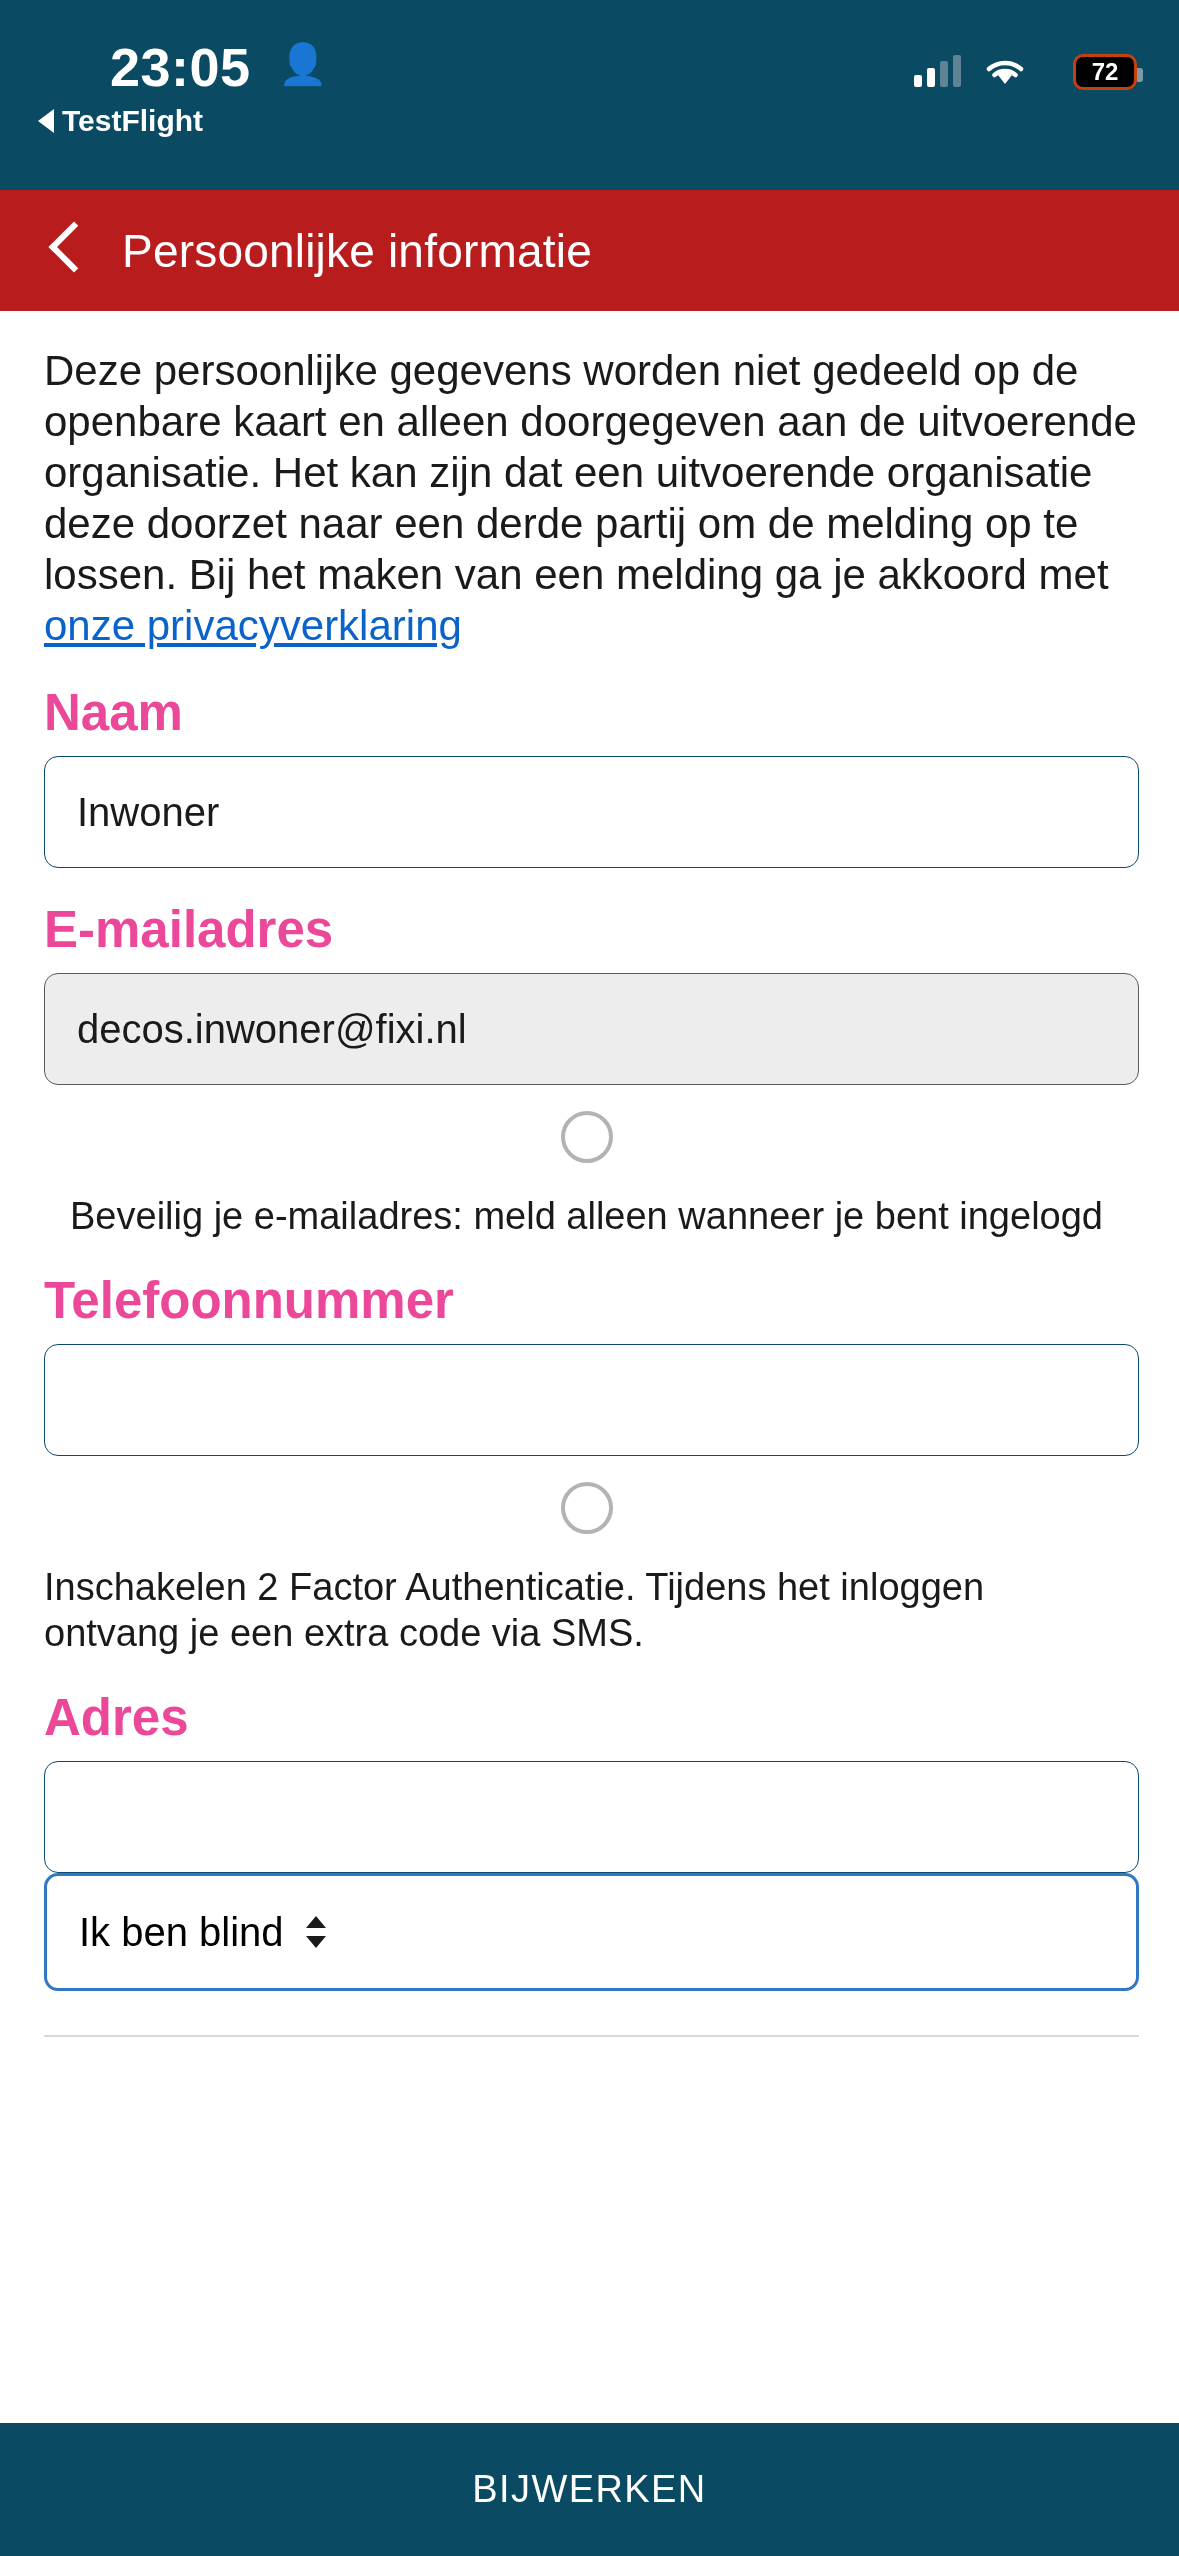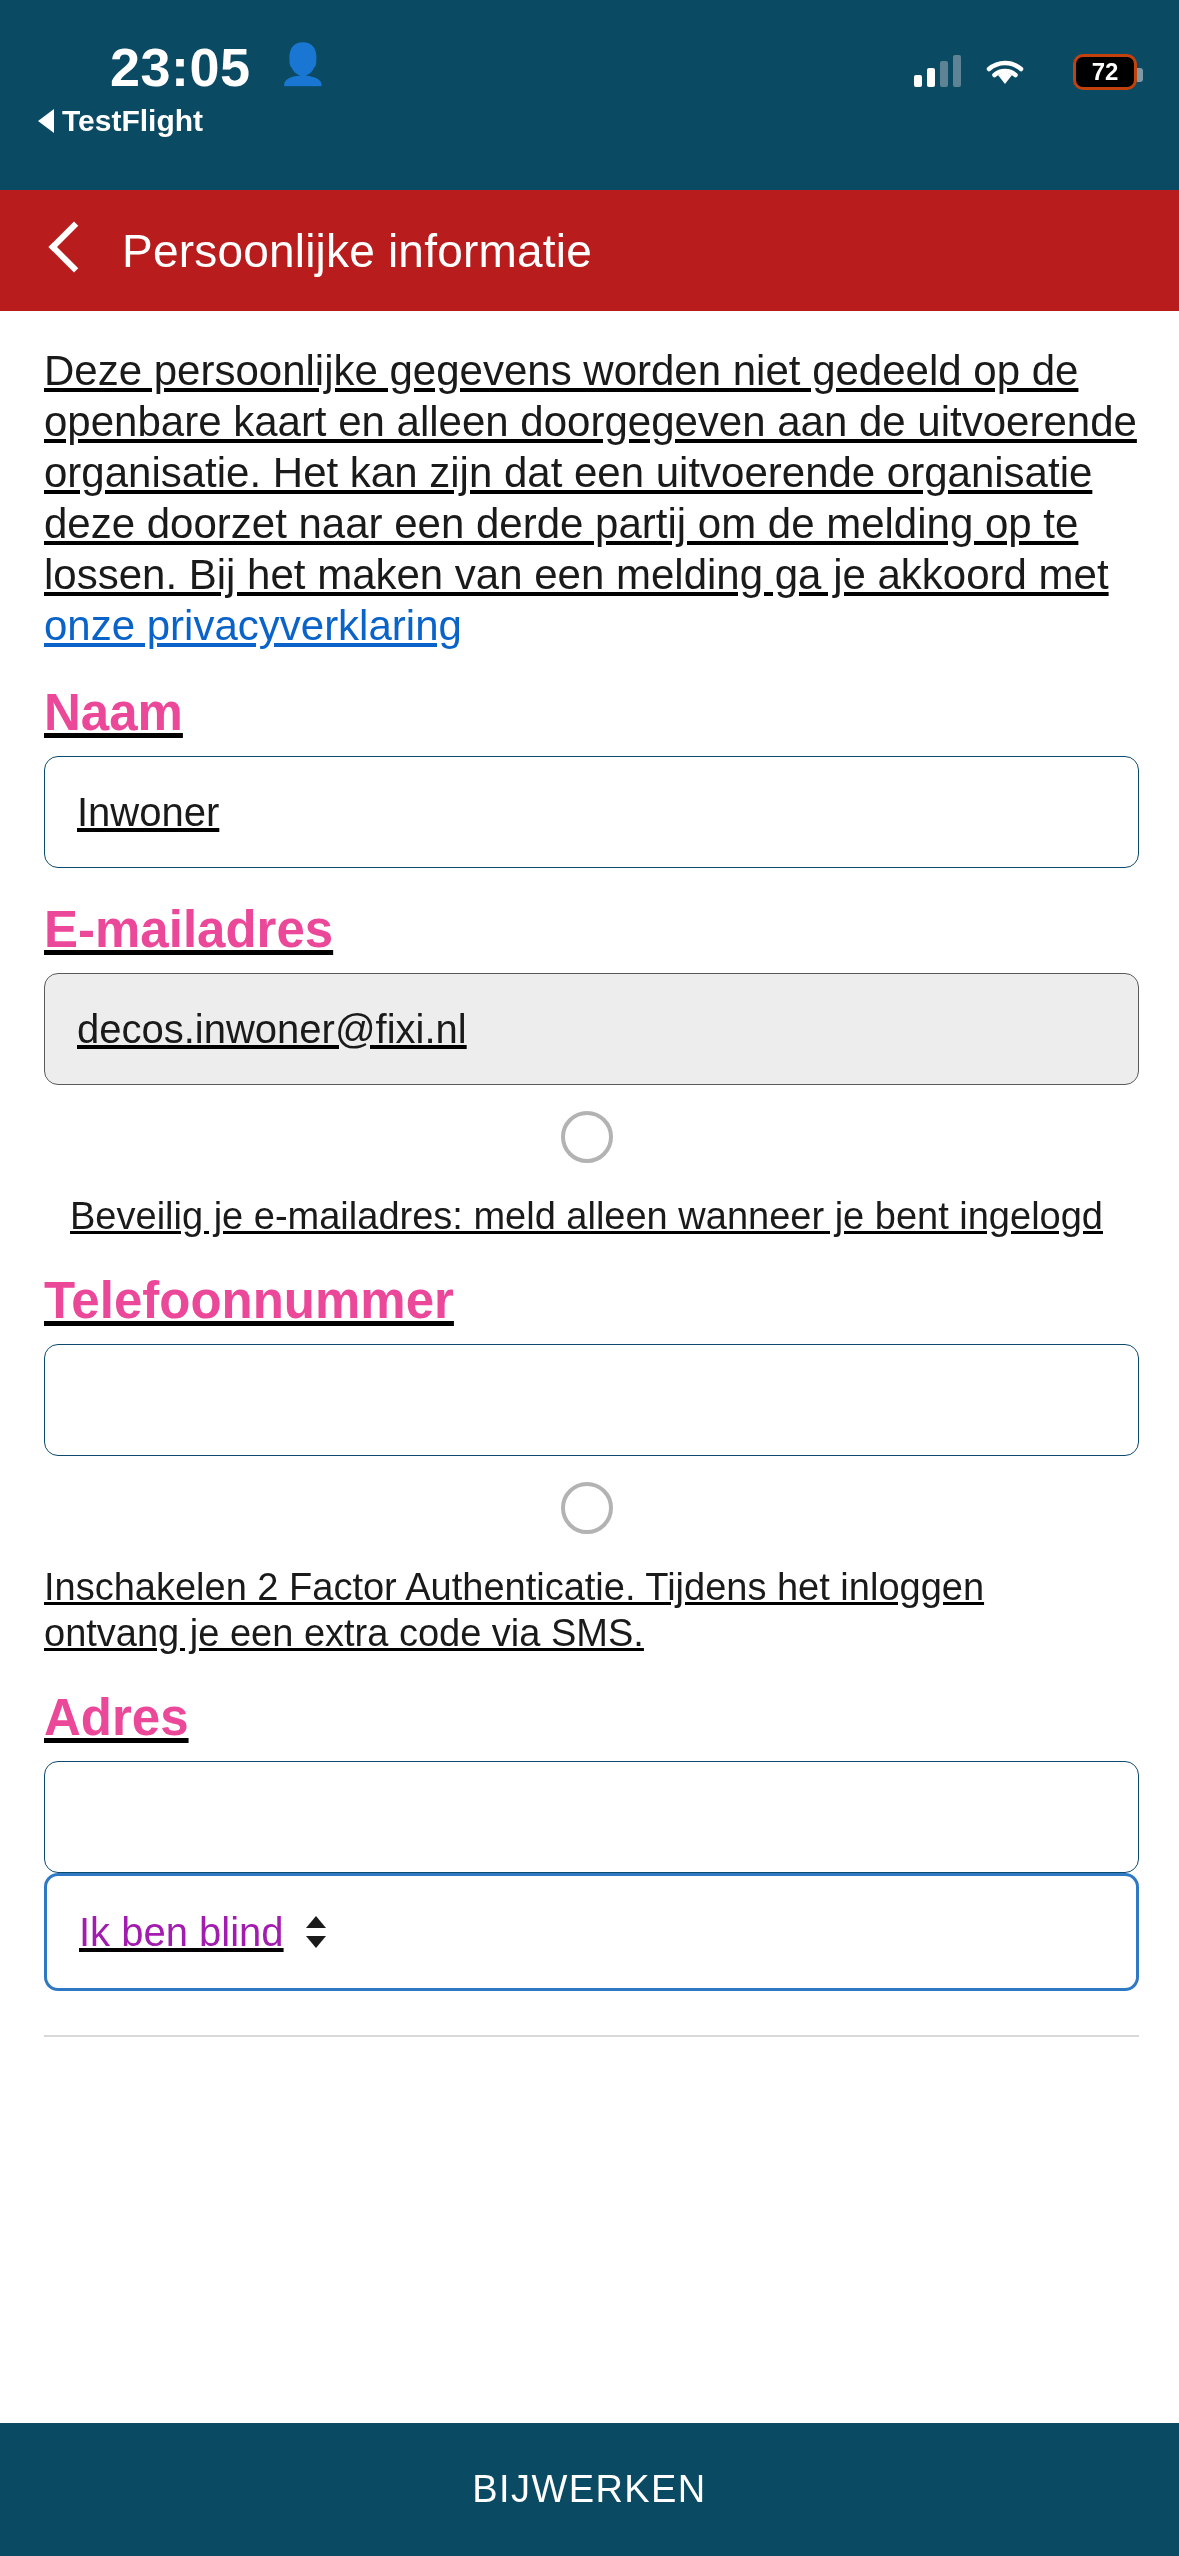--- a/index.html
+++ b/index.html
@@ -117,21 +117,20 @@
     font-weight: 400;
     letter-spacing: 0.2px;
   }
 
   
   .content {
     padding: 34px 40px 0 44px;
     background: #ffffff;
     height: 2112px;
     overflow: hidden;
-    text-decoration: underline;
   }
   .intro {
     font-size: 42px;
     line-height: 51px;
     color: #1a1a1a;
   }
   .intro a {
     color: #0a63c9;
     text-decoration: underline;
   }
@@ -193,21 +192,21 @@
     width: 100%;
     height: 118px;
     border: 3px solid #2f78c4;
     border-radius: 14px;
     background: #ffffff;
     display: flex;
     align-items: center;
     padding: 0 32px;
     gap: 18px;
     font-size: 40px;
-    color: #a21caf;
+    color: #000000;
   }
   .updown {
     display: inline-flex;
     flex-direction: column;
     align-items: center;
     justify-content: center;
     line-height: 0.62;
     font-size: 34px;
     color: #1a1a1a;
   }

